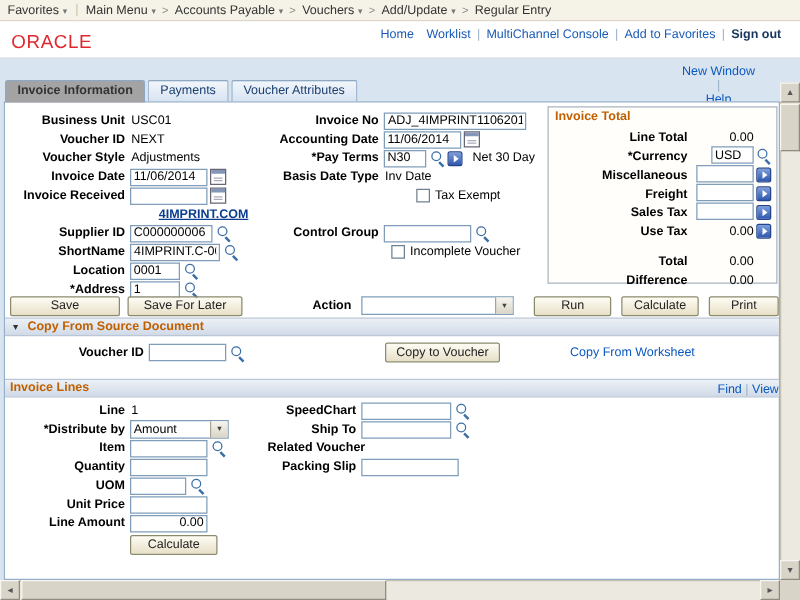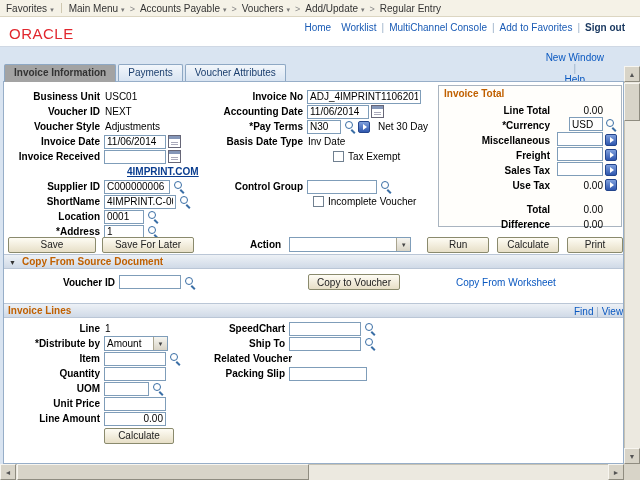--- a/index.html
+++ b/index.html
@@ -361,21 +361,21 @@
       </span>
     </div>
 
     <div id="lines-left">
       <div class="frow">
         <span class="flabel w95">Line</span>
         <span class="fval">1</span>
       </div>
       <div class="frow">
         <span class="flabel w95">*Distribute by</span>
-        <span class="combo" style="width:64px">
+        <span class="combo" style="width:79px">
           <span class="combo-text">Amount</span>
           <span class="combo-btn"></span>
         </span>
       </div>
       <div class="frow">
         <span class="flabel w95">Item</span>
         <input class="tin" style="width: 62px;" value="">
         <span class="ic ic-look"></span>
       </div>
       <div class="frow">

